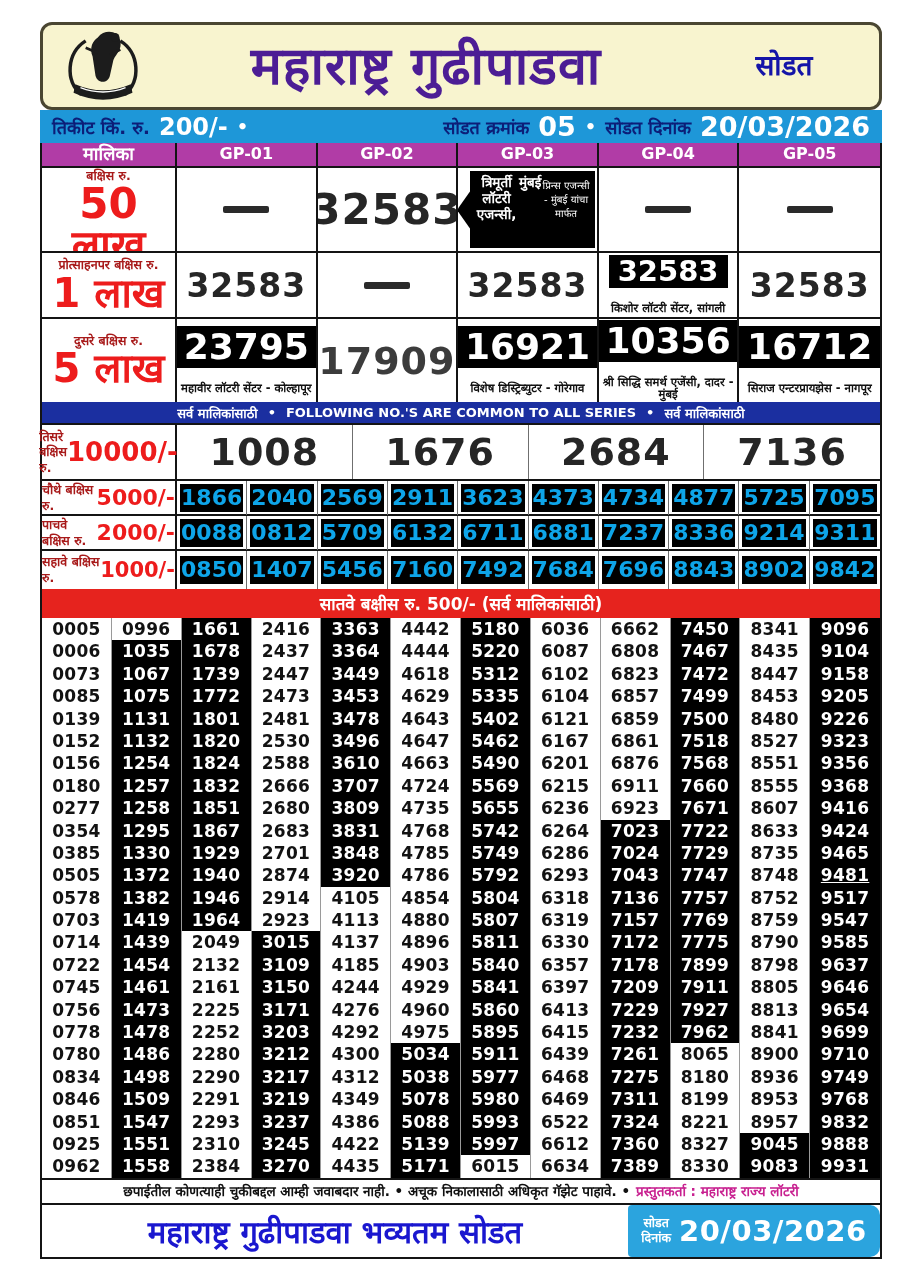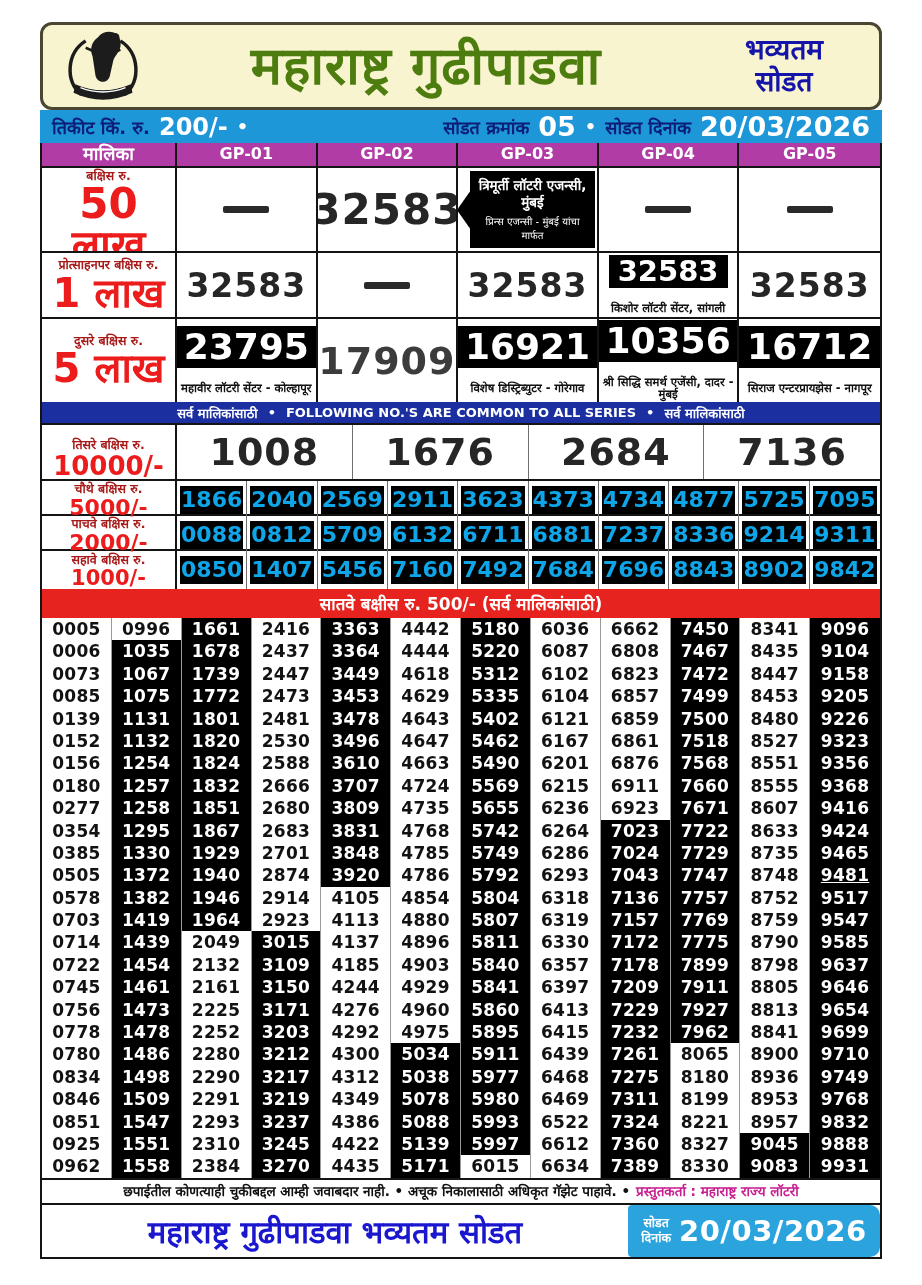--- a/index.html
+++ b/index.html
@@ -4,21 +4,21 @@
 <style>
   * { box-sizing: border-box; margin: 0; padding: 0; }
   body { background:#fff; font-family:"DejaVu Sans","Liberation Sans",sans-serif; }
   .page { position:relative; width:922px; height:1285px; background:#fff; overflow:hidden; }
   .sheet { position:absolute; left:40px; top:22px; width:842px; }
 
   
   .hdr { height:88px; background:#f8f4cf; border:3px solid #4a4632; border-radius:12px;
          display:flex; align-items:center; padding:0 10px; }
   .logo-wrap { width:100px; display:flex; justify-content:center; }
-  .hdr-title { flex:1; text-align:center; color:#4d7c0f; font-weight:bold; font-size:52px;
+  .hdr-title { flex:1; text-align:center; color:#4c1d95; font-weight:bold; font-size:52px;
                line-height:1; letter-spacing:1px; }
   .hdr-sub { width:170px; text-align:center; color:#1414a8; font-weight:bold; font-size:28px;
              line-height:1.15; }
 
   
   .tbar { height:33px; background:#1e97d8; display:flex; align-items:center; gap:9px;
           padding:0 12px; white-space:nowrap; }
   .tbar .lab { color:#0c1e78; font-weight:bold; font-size:18px; }
   .tbar .val { color:#fff; font-weight:bold; font-size:24px; }
   .tbar .big { font-size:27px; }
@@ -45,38 +45,38 @@
   .lbl-big { color:#ed1c1c; font-weight:bold; line-height:1; }
   .pr0 .lbl-big { font-size:42px; } .pr1 .lbl-big { font-size:40px; } .pr2 .lbl-big { font-size:40px; }
   .dash { width:46px; height:7px; background:#2a2a2a; border-radius:2px; }
   .big-num { color:#262626; font-weight:bold; font-size:42px; letter-spacing:1px; }
   .pr1 .big-num { font-size:33px; }
   .pr2 .big-num { color:#3c3c3c; font-size:38px; }
   .inv-num { background:#000; color:#fff; font-weight:bold; padding:0 9px; line-height:1.15; }
   .pr1 .inv-num { font-size:29px; } .pr2 .inv-num { font-size:36px; }
   .seller { color:#111; font-weight:bold; font-size:11.5px; line-height:1.1; margin-top:14px; }
   .agency { position:relative; background:#000; color:#fff; width:calc(100% - 14px);
-            height:calc(100% - 6px); margin-left:10px; display:flex; flex-direction:column;
-            justify-content:center; padding:19px 4px; }
+            height:calc(100% - 6px); margin-left:10px; display:flex; flex-direction:row;
+            justify-content:center; padding:3px 4px; }
   .agency .a1 { font-weight:bold; font-size:13.5px; line-height:1.2; }
   .agency .a3 { font-size:10px; margin-top:4px; }
   .arrow-left { position:absolute; left:-13px; top:50%; transform:translateY(-50%);
                 width:0; height:0; border-top:20px solid transparent;
                 border-bottom:20px solid transparent; border-right:14px solid #000; }
 
   
   .common-bar { height:21px; background:#1b2fa0; color:#fff; display:flex; gap:10px;
                 align-items:center; justify-content:center; font-weight:bold; font-size:13px; }
 
   
   .low-row { display:grid; border-top:2px solid #141414; }
   .cols4 { grid-template-columns:135px repeat(4,1fr); }
   .cols10 { grid-template-columns:135px repeat(10,1fr); }
-  .low-label { border-right:2px solid #141414; display:flex; flex-direction:column;
-               align-items:center; justify-content:flex-end; }
+  .low-label { border-right:2px solid #141414; display:flex; 
+               align-items:center; justify-content:center; }
   .low-label .lbl-big { font-size:26px; }
   .r5000 .lbl-big, .r2000 .lbl-big { font-size:22px; } .r1000 .lbl-big { font-size:21px; }
   .lcell { border-right:1px solid #6f6f6f; display:flex; align-items:center; justify-content:center;
            padding:3px 3px; }
   .lcell:last-child { border-right:none; }
   .r10000 { height:56px; } .r5000 { height:35px; } .r2000 { height:35px; } .r1000 { height:40px; }
   .plain-big { color:#262626; font-weight:bold; font-size:38px; letter-spacing:1px; }
   .mini-inv { background:#000; color:#0ea5e9; font-weight:bold; font-size:22px;
               width:100%; text-align:center; line-height:1.25; }
 
@@ -115,21 +115,20 @@
           <path d="M75,78 C94,62 92,30 70,16" fill="none" stroke="#1c1c1c" stroke-width="4"></path>
           <path d="M44,12 C52,2 68,4 70,16 C72,26 66,30 62,38 L58,56 C56,66 42,66 41,54 L38,34 C34,24 38,16 44,12 Z" fill="#1c1c1c"></path>
           <circle cx="64" cy="12" r="5" fill="#1c1c1c"></circle>
           <path d="M30,24 L44,30 M70,26 L58,32" stroke="#1c1c1c" stroke-width="3"></path>
           <path d="M16,76 Q50,92 84,76 L82,66 Q50,80 18,66 Z" fill="#1c1c1c"></path>
           <path d="M24,70 Q50,80 76,70" fill="none" stroke="#fff" stroke-width="1.5"></path>
         </svg>
       </div>
       <div class="hdr-title">महाराष्ट्र गुढीपाडवा</div>
       <div class="hdr-sub">
-        <div>भव्यतम</div>
         <div>सोडत</div>
       </div>
     </div>
 
     <div class="tbar">
       <span class="lab">तिकीट किं. रु.</span>
       <span class="val">200/-</span>
       <span class="dot">•</span>
       <span class="sp"></span>
       <span class="lab">सोडत क्रमांक</span>

